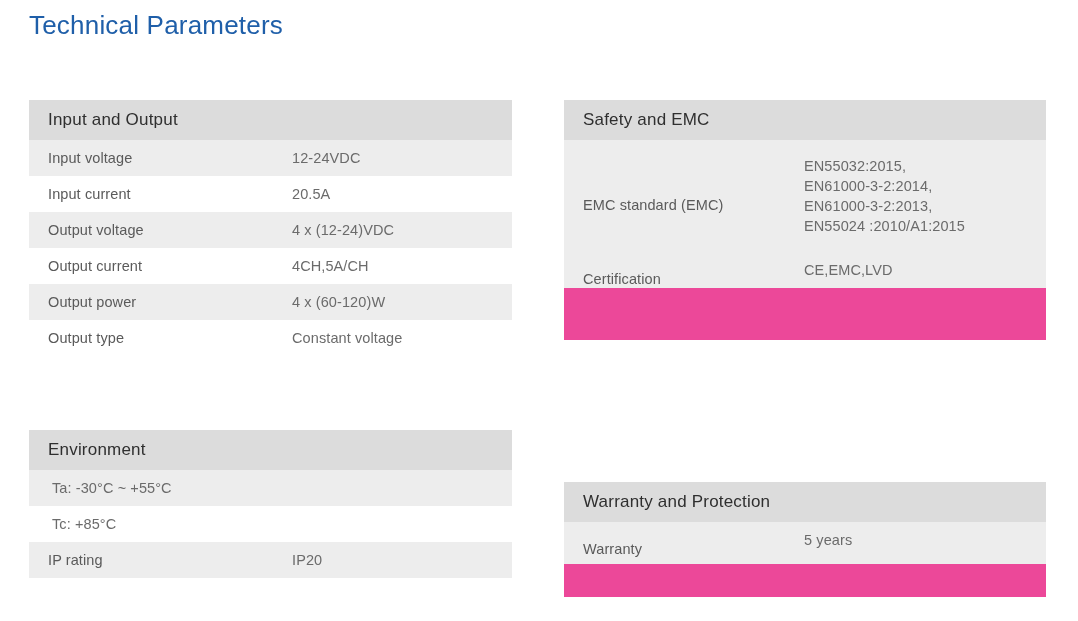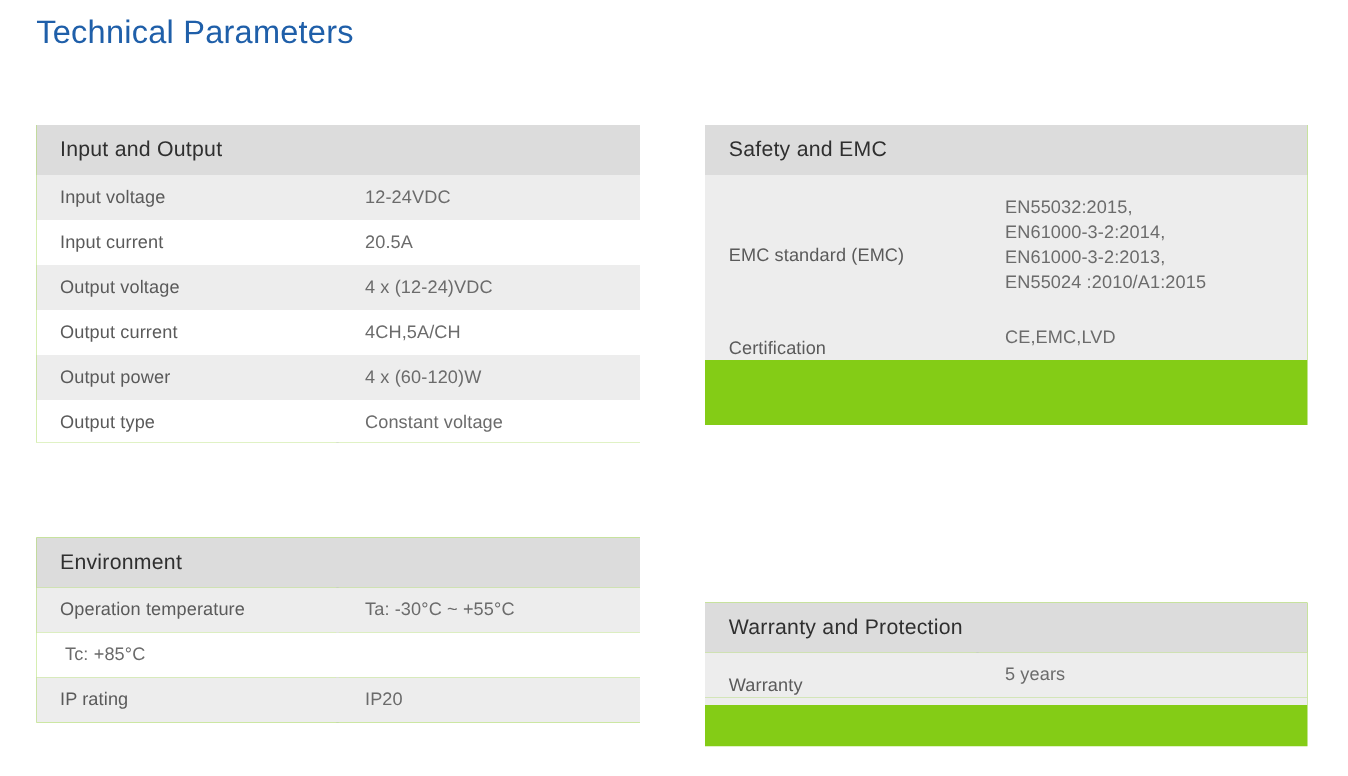--- a/index.html
+++ b/index.html
@@ -25,21 +25,21 @@
     font-weight: 400;
     letter-spacing: 0.2px;
     color: #1f5fa9;
     white-space: nowrap;
   }
 
   
   .spec-table {
     position: absolute;
     overflow: hidden;
-    background: #84cc16;
+    background: #ec4899;
   }
   .spec-table.col-left  { left: 29px;  width: 483px; }
   .spec-table.col-right { left: 564px; width: 482px; }
 
   .tbl-io        { top: 100px;  height: 254px; }
   .tbl-safety    { top: 100px;  height: 240px; }
   .tbl-env       { top: 430px;  height: 148px; }
   .tbl-warranty  { top: 482px;  height: 115px; }
 
   .tbl-head {
@@ -176,21 +176,20 @@
 </div>
 
 <div class="spec-table col-left tbl-env">
   <div class="tbl-head">
     <span class="tbl-head-text">Environment</span>
   </div>
   <div class="tbl-body">
     <div class="divider"></div>
 
     <div class="row shaded">
-      <div class="cell-label">Operation temperature</div>
       <div class="cell-value">Ta: -30°C ~ +55°C</div>
     </div>
     <div class="row">
       <div class="cell-value">Tc: +85°C</div>
     </div>
     <div class="row shaded">
       <div class="cell-label">IP rating</div>
       <div class="cell-value">IP20</div>
     </div>
   </div>

